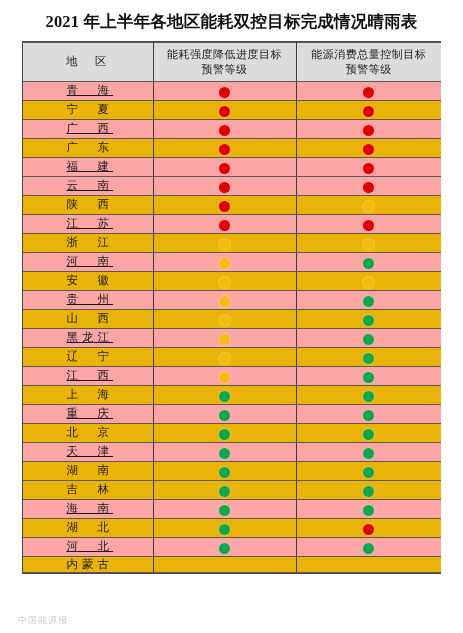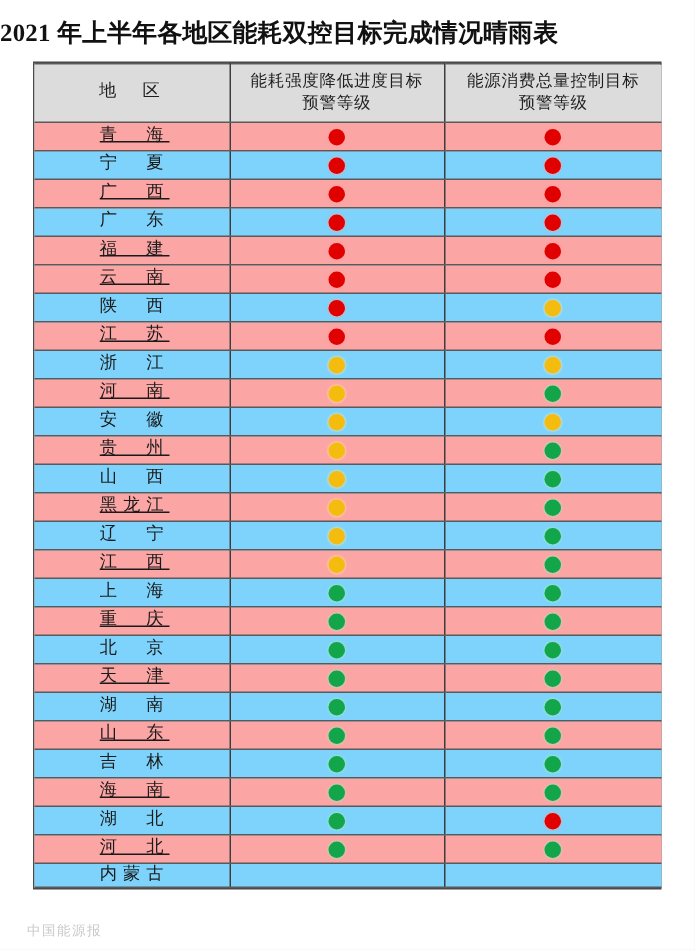--- a/index.html
+++ b/index.html
@@ -14,21 +14,21 @@
     overflow: hidden;
     position: relative;
   }
   .page {
     width: 463px;
     height: 633px;
     position: relative;
     box-sizing: border-box;
   }
   .title {
-    text-align: left;
+    text-align: center;
     font-size: 16.5px;
     font-weight: bold;
     color: #111111;
     letter-spacing: 0.2px;
     padding-top: 11px;
     padding-bottom: 8px;
     font-family: "Liberation Serif", "DejaVu Serif", serif;
   }
   .table-wrap {
     margin: 0 22px;
@@ -71,21 +71,21 @@
     letter-spacing: 0.5px;
   }
   thead th.hdr-region {
     font-size: 11.5px;
     letter-spacing: 3px;
     margin-top: 44px;
   }
   .hdr-line { display: block; }
   tbody tr { height: 16.1px; }
   tbody tr.odd td { background: #fca5a5; text-decoration: underline; }
-  tbody tr.even td { background: #7dd3fc; }
+  tbody tr.even td { background: #eab308; }
   td.region {
     text-align: center;
     font-size: 11.5px;
     color: #1a1a1a;
     letter-spacing: 4px;
     text-indent: 4px;
     line-height: 1;
     white-space: nowrap;
   }
   td.m1, td.m2 {
@@ -238,25 +238,20 @@
           <tr class="odd">
             <td class="region">天　津</td>
             <td class="m1"><span class="dot green"></span></td>
             <td class="m2"><span class="dot green"></span></td>
           </tr>
           <tr class="even">
             <td class="region">湖　南</td>
             <td class="m1"><span class="dot green"></span></td>
             <td class="m2"><span class="dot green"></span></td>
           </tr>
-          <tr class="odd">
-            <td class="region">山　东</td>
-            <td class="m1"><span class="dot green"></span></td>
-            <td class="m2"><span class="dot green"></span></td>
-          </tr>
           <tr class="even">
             <td class="region">吉　林</td>
             <td class="m1"><span class="dot green"></span></td>
             <td class="m2"><span class="dot green"></span></td>
           </tr>
           <tr class="odd">
             <td class="region">海　南</td>
             <td class="m1"><span class="dot green"></span></td>
             <td class="m2"><span class="dot green"></span></td>
           </tr>

